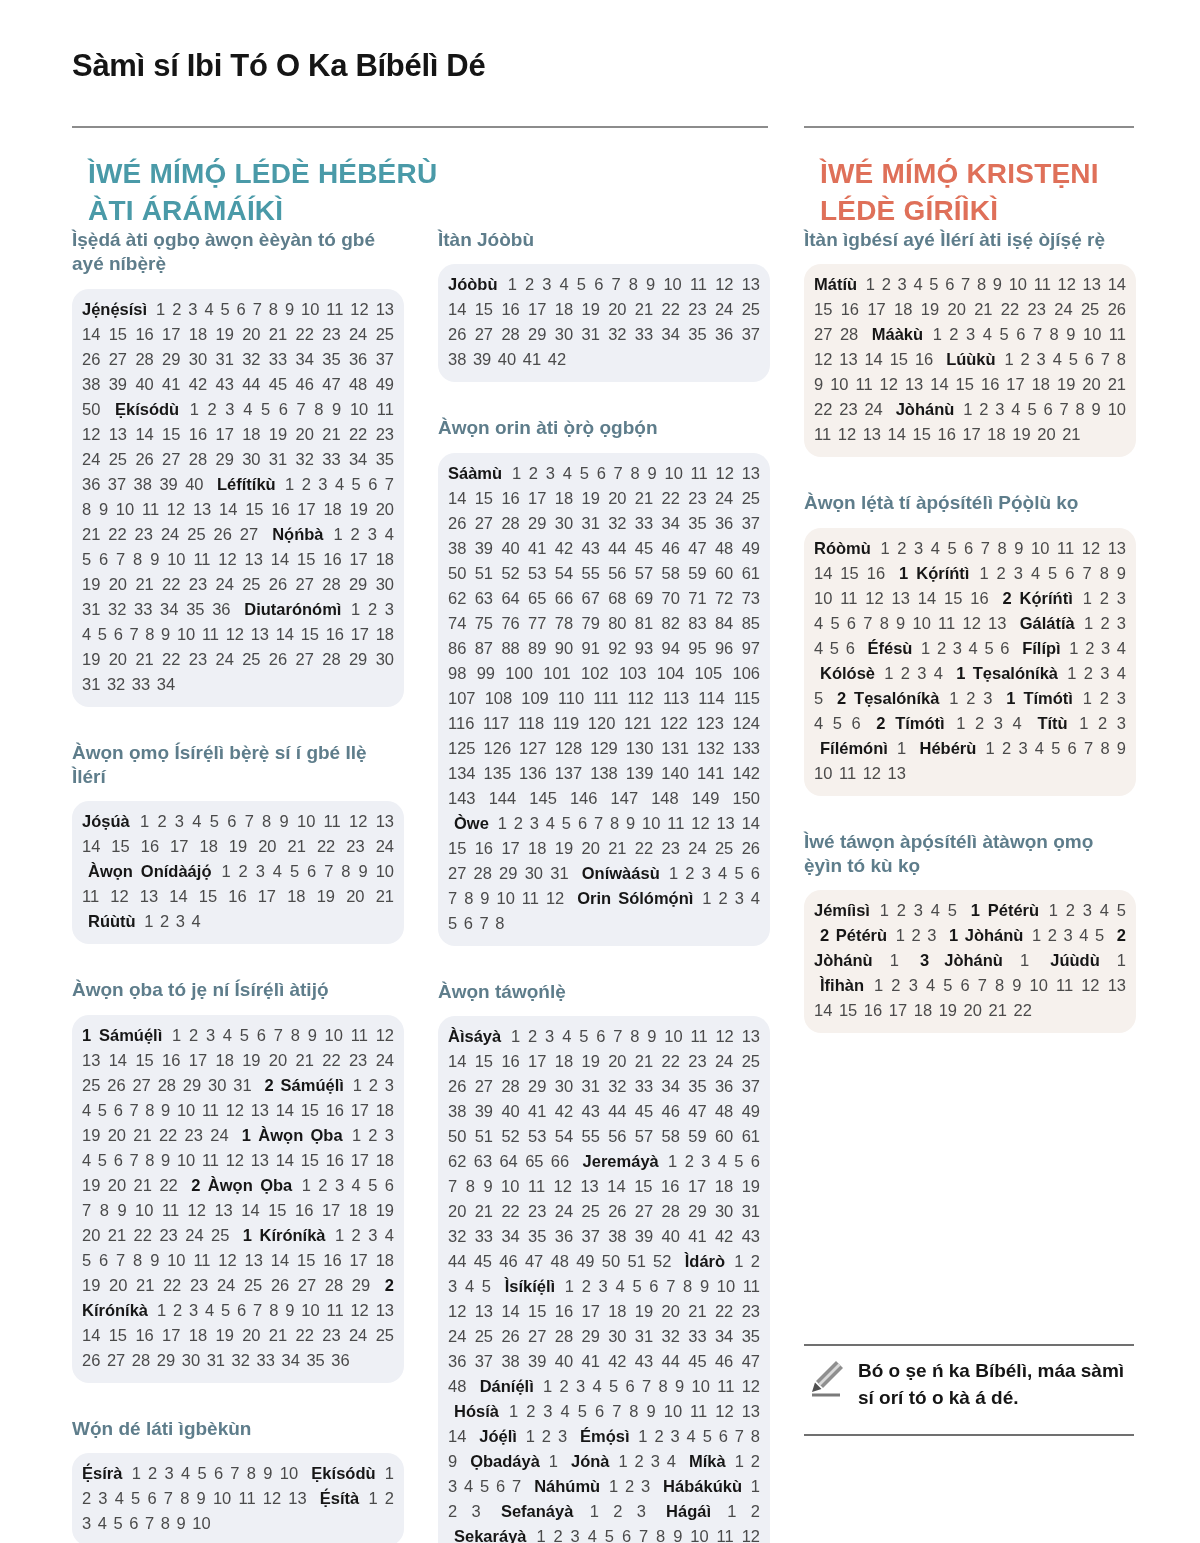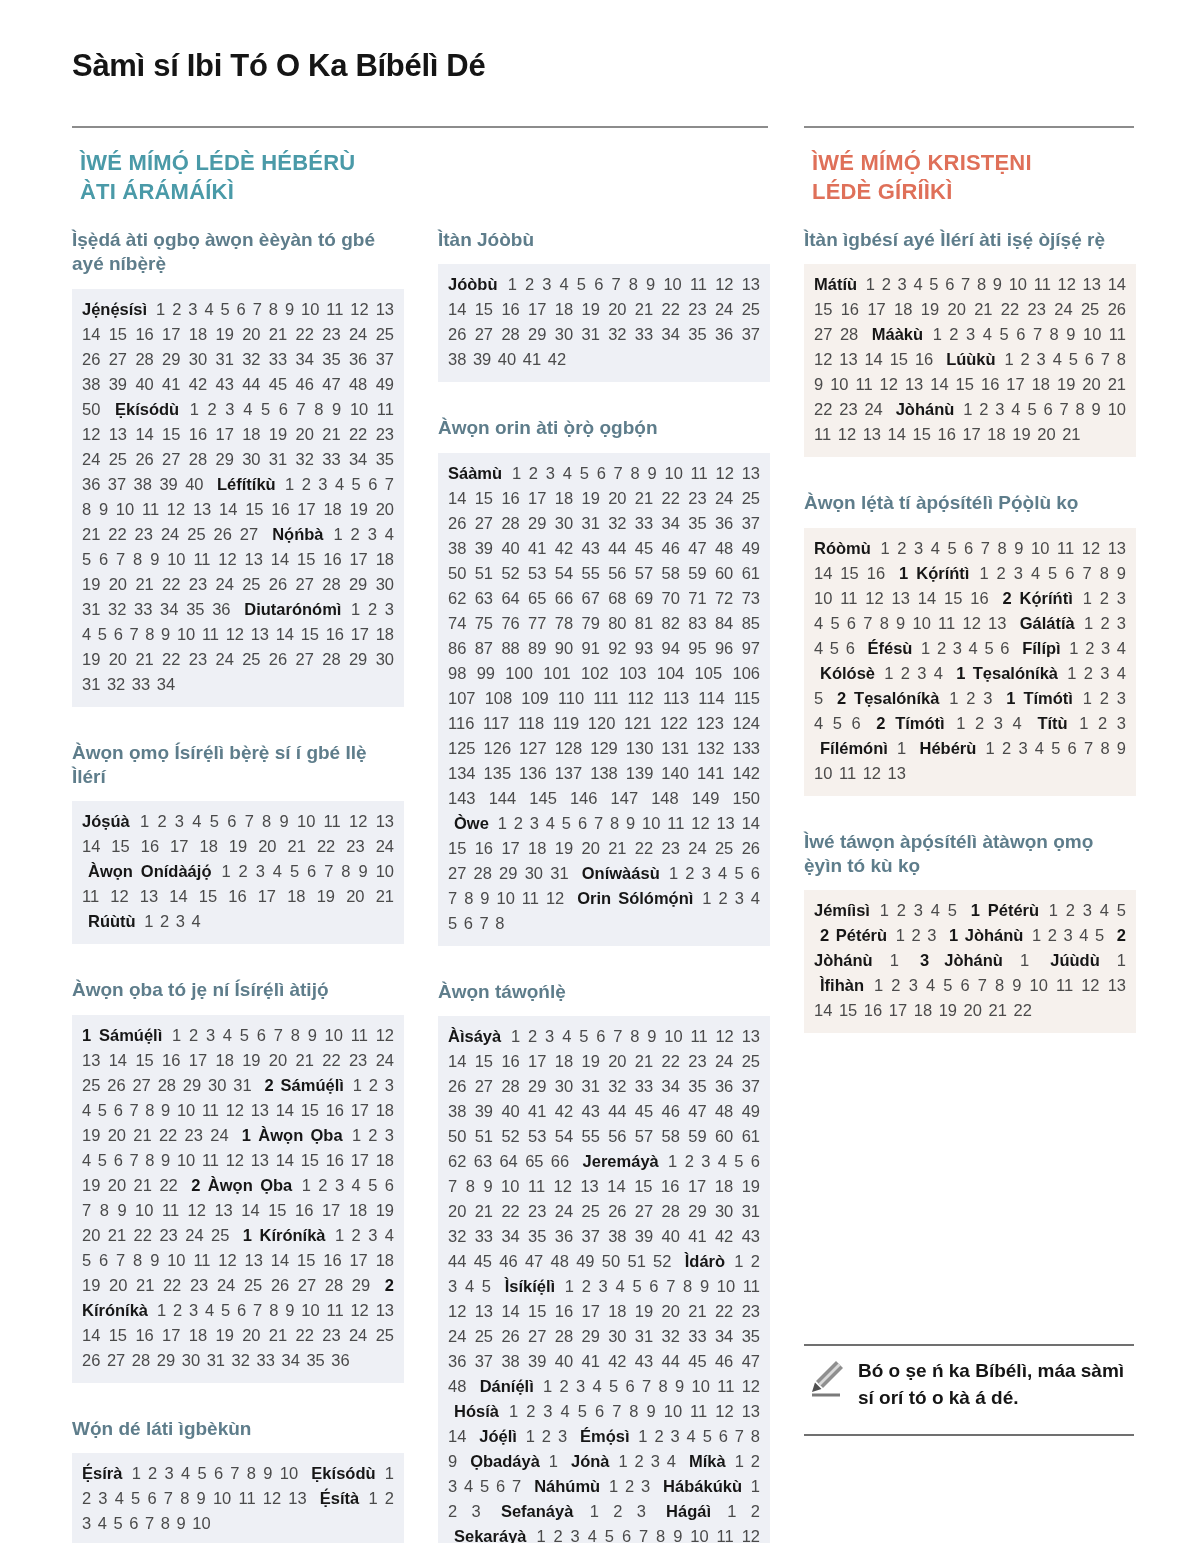--- a/index.html
+++ b/index.html
@@ -35,22 +35,22 @@
     position:absolute;
     top:126px;
     height:2px;
     background:var(--rule);
   }
   #rule-hebrew{left:72px;width:696px;}
   #rule-greek{left:804px;width:330px;}
   .section-header{
     position:absolute;
     top:140px;
-    margin:8px;
-    font-size:22px;
+    margin:16px;
+    font-size:28px;
     font-weight:bold;
     line-height:1.32;
     letter-spacing:0.2px;
   }
   #header-hebrew{left:72px;color:var(--hebrew-header);}
   #header-greek{left:804px;color:var(--greek-header);}
   .col{
     position:absolute;
     top:228px;
     width:332px;
@@ -66,20 +66,21 @@
     line-height:1.28;
     color:var(--group-heading);
   }
   .book-block{
     padding:8px 10px 10px 10px;
     font-size:16.5px;
     line-height:25px;
     text-align:justify;
     word-spacing:2px;
     color:var(--chapter-number);
+    border-radius:17px;
   }
   .tint-hebrew{background:var(--hebrew-block-bg);}
   .tint-greek{background:var(--greek-block-bg);}
   .book-name{
     font-weight:bold;
     color:var(--book-name);
     margin-left:6px;
     margin-right:2px;
   }
   .book-name:first-child{margin-left:0;}

